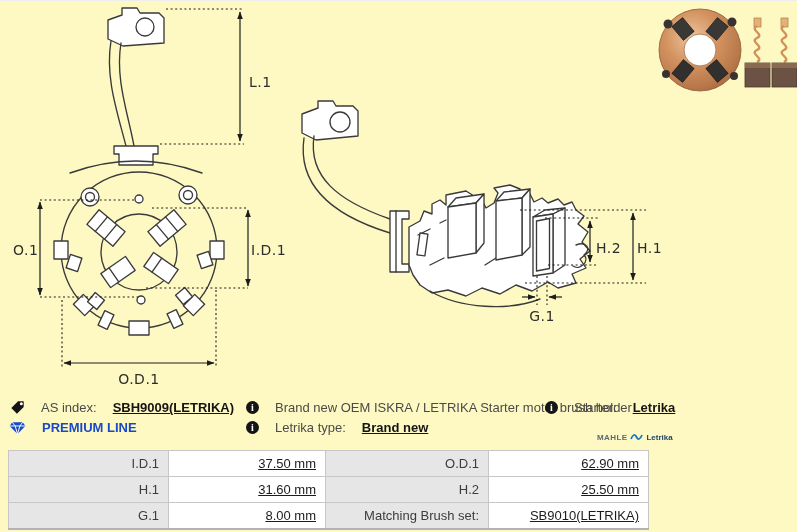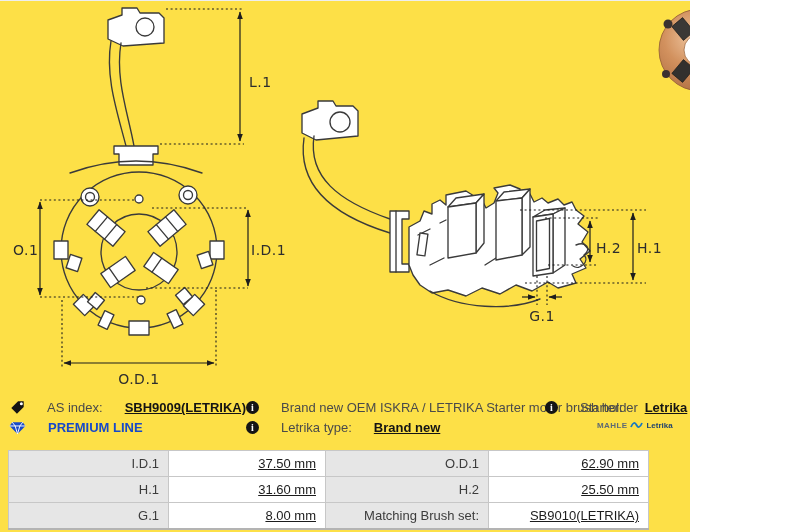--- a/index.html
+++ b/index.html
@@ -1,30 +1,30 @@
 <!DOCTYPE html>
 <html><head>
 <meta charset="utf-8">
 <style>
   * { margin:0; padding:0; box-sizing:border-box; }
   html,body { background:#fff; }
   body { font-family:"Liberation Sans", sans-serif; }
-  #stage { position:relative; width:690px; height:532px; background:#fde047; overflow:hidden; }
+  #stage { position:relative; width:797px; height:532px; background:#fef9c3; overflow:hidden; }
 
   .abs { position:absolute; }
 
   
   svg .ln   { fill:none; stroke:#3a3a3a; stroke-width:1.35; stroke-linejoin:round; stroke-linecap:round; }
   svg .lnw  { fill:#fff;  stroke:#3a3a3a; stroke-width:1.35; stroke-linejoin:round; }
   svg .dot  { fill:none; stroke:#1d1d1d; stroke-width:1.1; stroke-dasharray:2 2.6; }
   svg .dim  { fill:none; stroke:#1d1d1d; stroke-width:1.2; }
   svg .dlbl { font-family:"DejaVu Sans", sans-serif; font-size:14px; fill:#2d2d2d; letter-spacing:0.5px; }
 
   
-  .info-item { position:absolute; display:flex; align-items:center; gap:22px;
+  .info-item { position:absolute; display:flex; align-items:center; gap:16px;
                font-size:13px; color:#4a4a4a; white-space:nowrap; }
   .info-item b { color:#141414;text-decoration:underline; }
   .iicon { display:inline-block; flex:0 0 auto; width:13px; height:13px; border-radius:50%;
            background:#151515; color:#fff; text-align:center;
            font:bold 10px/13px "Liberation Serif", serif; }
   .premium { color:#1749c9; font-weight:bold; font-size:13px; }
 
   .divider { position:absolute; left:0; top:396; width:800px; height:1px; background:#eeeeee; }
 
   
@@ -290,21 +290,21 @@
     </svg>
     <span class="premium">PREMIUM LINE</span>
   </div>
 
   <div class="info-item" style="left:246px; top:420px;">
     <span class="iicon">i</span>
     <span>Letrika type:</span>
     <b>Brand new</b>
   </div>
 
-  <div class="brand" style="left:597px; top:420px;">
+  <div class="brand" style="left:597px; top:432px;">
     <span class="mahle">MAHLE</span>
     <svg width="13" height="10" viewBox="0 0 13 9">
       <path d="M1,6.5 C3,1.5 5,1.5 6.5,4.5 S10,7.5 12,2.5" stroke="#1577c2" stroke-width="1.8" fill="none"></path>
     </svg>
     <span class="letrika">Letrika</span>
   </div>
 
   <table class="specs">
     <colgroup>
         <col style="width:160px">

